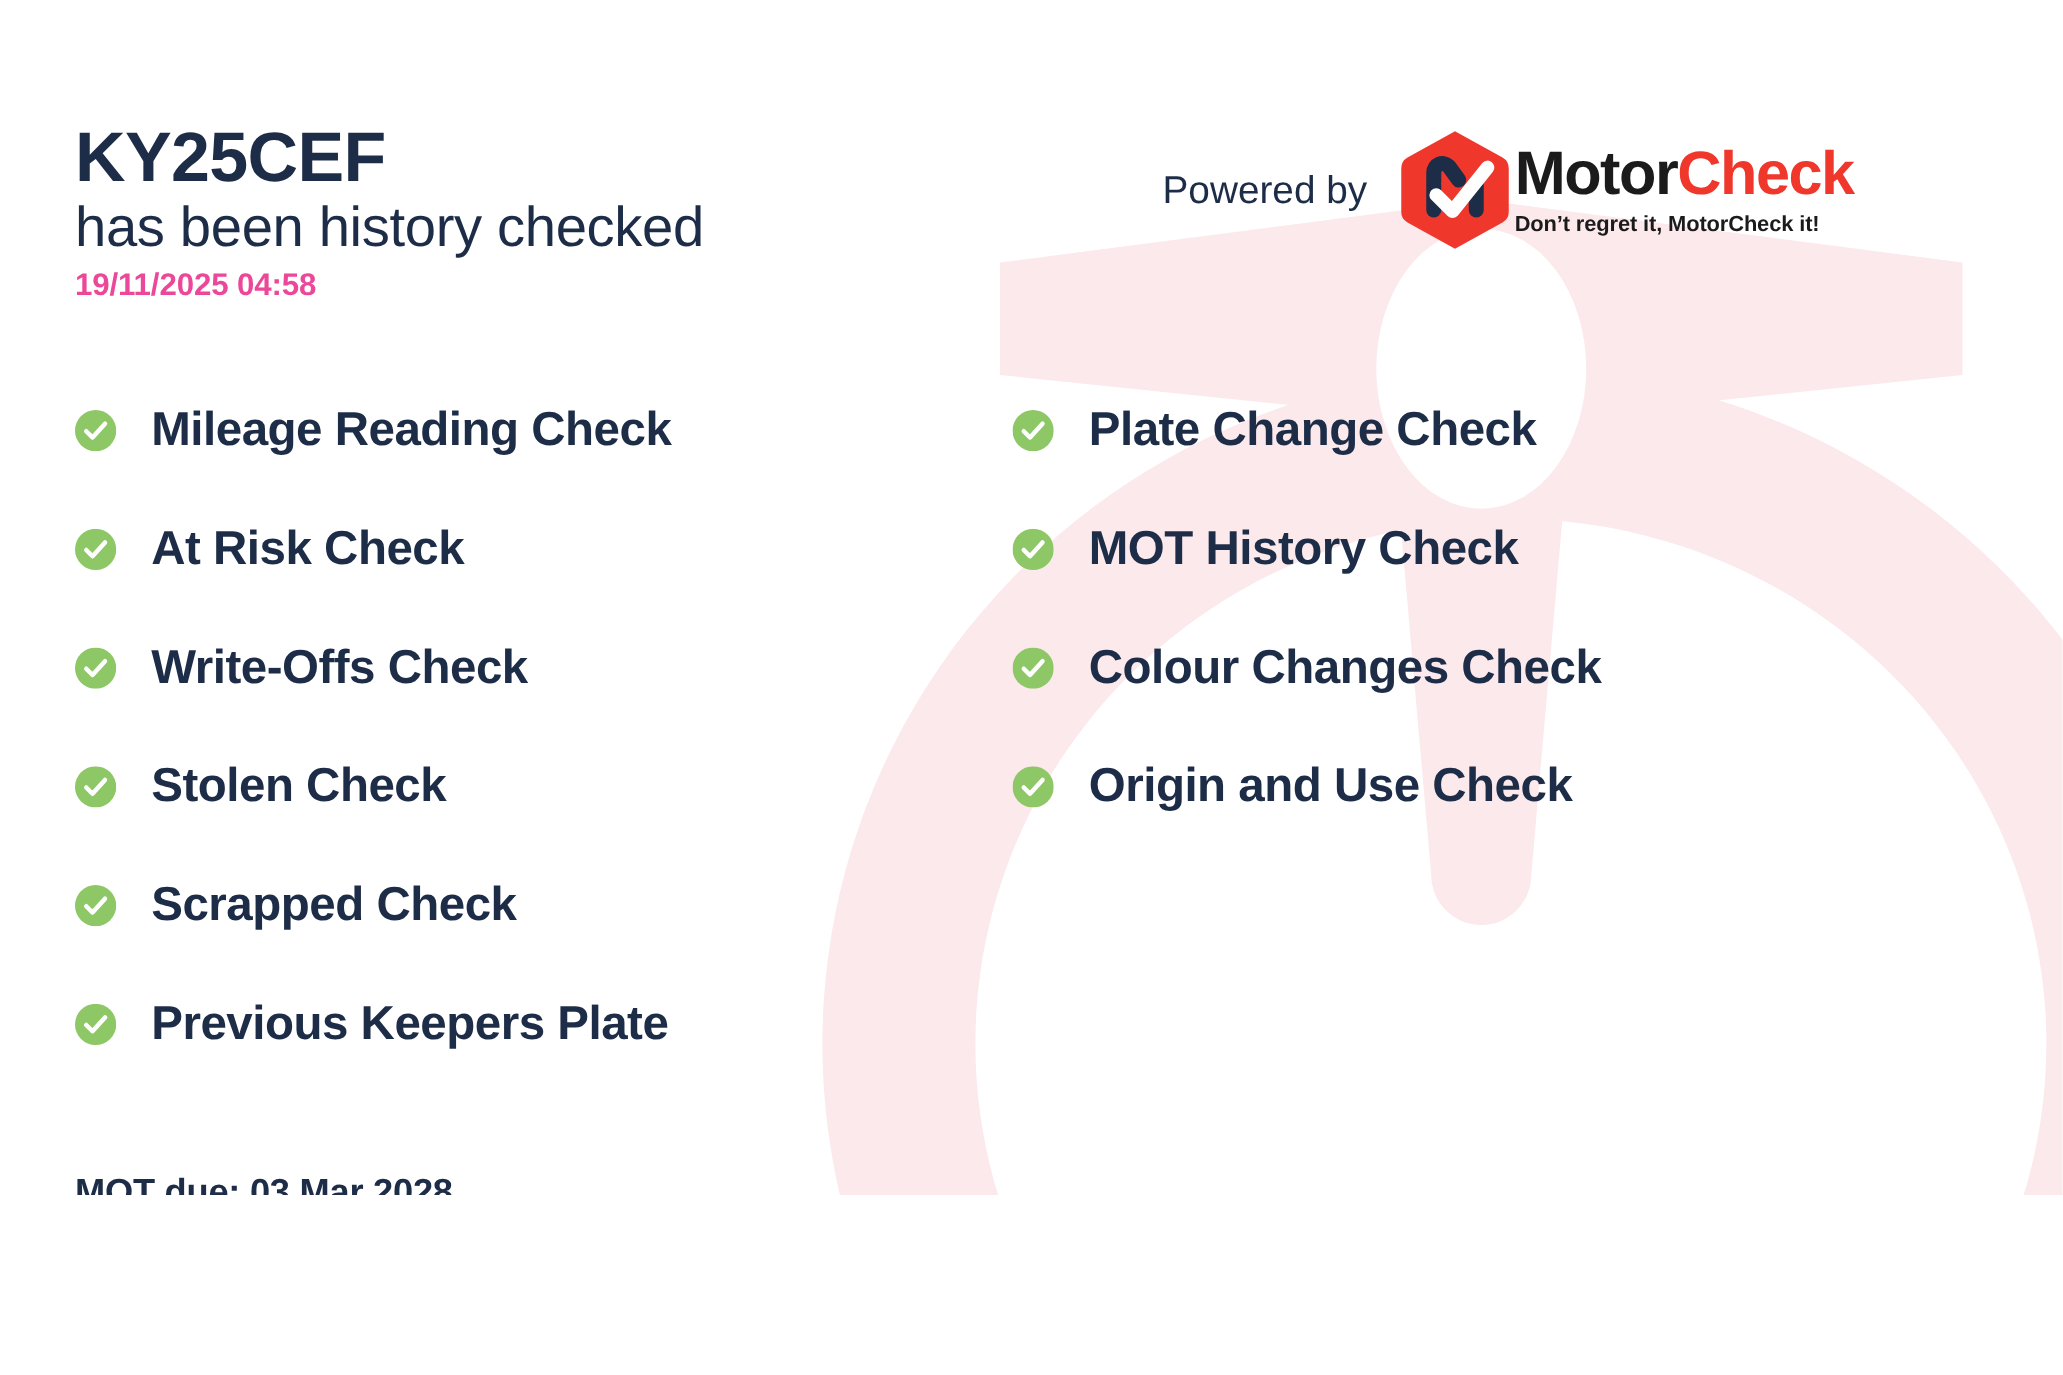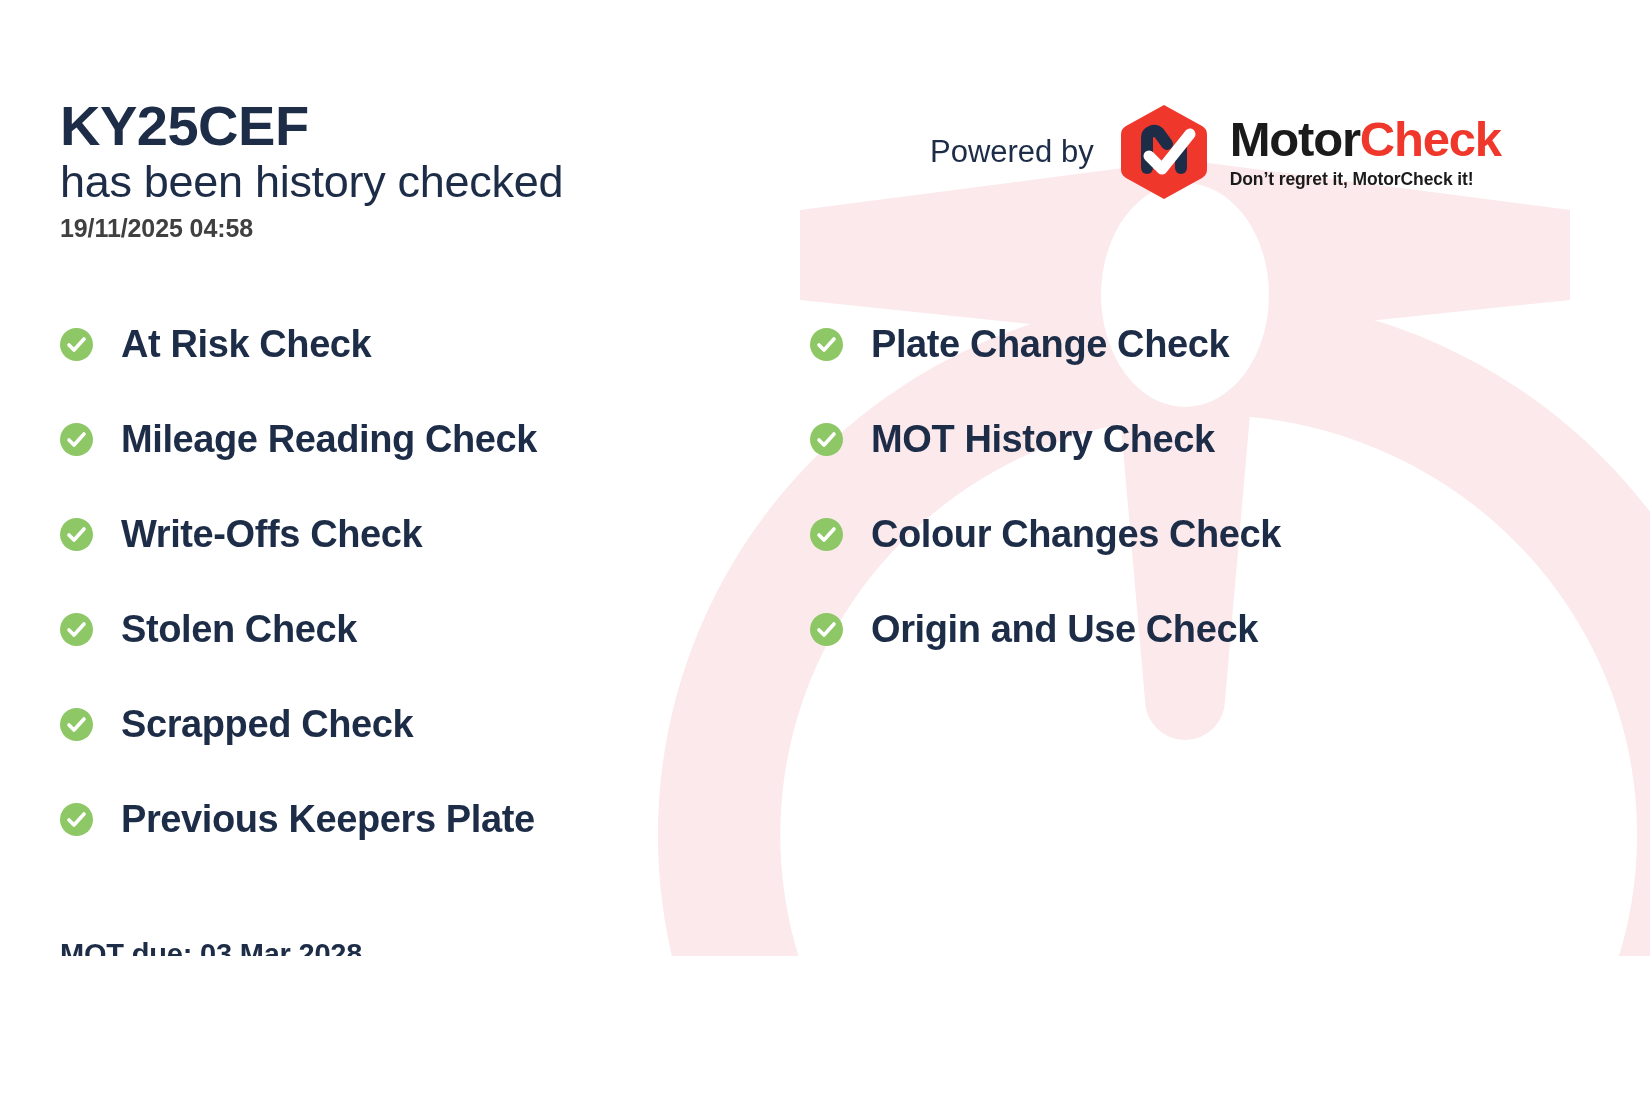--- a/index.html
+++ b/index.html
@@ -58,21 +58,21 @@
     font-size: 45px;
     font-weight: 400;
     color: #1d2c47;
     line-height: 1.14;
     letter-spacing: -0.3px;
     white-space: nowrap;
   }
   .timestamp {
     font-size: 25px;
     font-weight: 700;
-    color: #404040;
+    color: #ec4899;
     margin-top: 6px;
     letter-spacing: -0.1px;
     white-space: nowrap;
   }
 
   
   .powered-row {
     position: absolute;
     left: 930px;
     top: 104px;
@@ -83,21 +83,21 @@
   .powered-label {
     font-size: 31px;
     font-weight: 400;
     color: #1d2c47;
     white-space: nowrap;
     text-align: right;
   }
   .logo {
     display: flex;
     align-items: center;
-    gap: 22px;
+    gap: 4px;
   }
   .logo-mark {
     width: 88px;
     height: 96px;
     display: block;
   }
   .logo-text {
     display: flex;
     flex-direction: column;
     justify-content: center;
@@ -223,28 +223,28 @@
     </div>
 
     <div class="checks">
 
       <div class="col col-left">
         <div class="check-item">
           <svg class="check-icon" viewBox="0 0 33 33" xmlns="http://www.w3.org/2000/svg">
               <circle cx="16.5" cy="16.5" r="16.5" fill="#8ec765"></circle>
               <path d="M9 17 L14 22 L24 11" stroke="#ffffff" stroke-width="3.6" stroke-linecap="round" stroke-linejoin="round" fill="none"></path>
             </svg>
+          <span class="check-label">Mileage Reading Check</span>
+        </div>
+        <div class="check-item">
+          <svg class="check-icon" viewBox="0 0 33 33" xmlns="http://www.w3.org/2000/svg">
+              <circle cx="16.5" cy="16.5" r="16.5" fill="#8ec765"></circle>
+              <path d="M9 17 L14 22 L24 11" stroke="#ffffff" stroke-width="3.6" stroke-linecap="round" stroke-linejoin="round" fill="none"></path>
+            </svg>
           <span class="check-label">At Risk Check</span>
-        </div>
-        <div class="check-item">
-          <svg class="check-icon" viewBox="0 0 33 33" xmlns="http://www.w3.org/2000/svg">
-              <circle cx="16.5" cy="16.5" r="16.5" fill="#8ec765"></circle>
-              <path d="M9 17 L14 22 L24 11" stroke="#ffffff" stroke-width="3.6" stroke-linecap="round" stroke-linejoin="round" fill="none"></path>
-            </svg>
-          <span class="check-label">Mileage Reading Check</span>
         </div>
         <div class="check-item">
           <svg class="check-icon" viewBox="0 0 33 33" xmlns="http://www.w3.org/2000/svg">
               <circle cx="16.5" cy="16.5" r="16.5" fill="#8ec765"></circle>
               <path d="M9 17 L14 22 L24 11" stroke="#ffffff" stroke-width="3.6" stroke-linecap="round" stroke-linejoin="round" fill="none"></path>
             </svg>
           <span class="check-label">Write-Offs Check</span>
         </div>
         <div class="check-item">
           <svg class="check-icon" viewBox="0 0 33 33" xmlns="http://www.w3.org/2000/svg">

